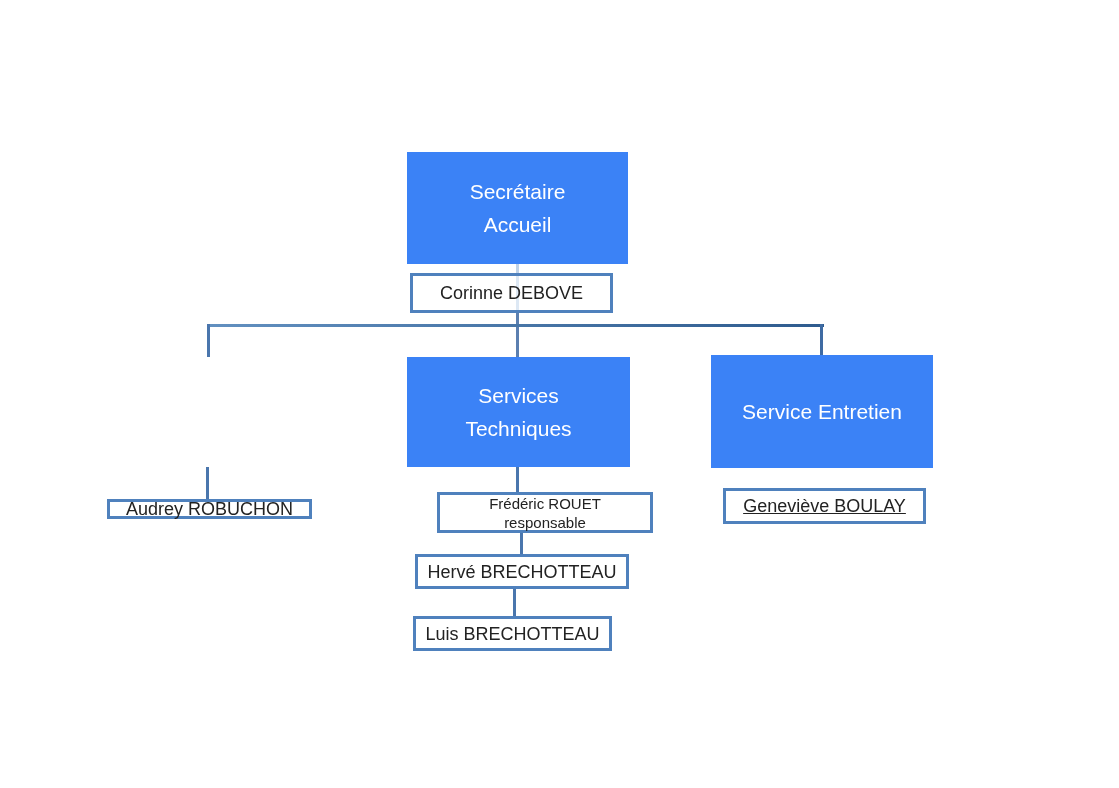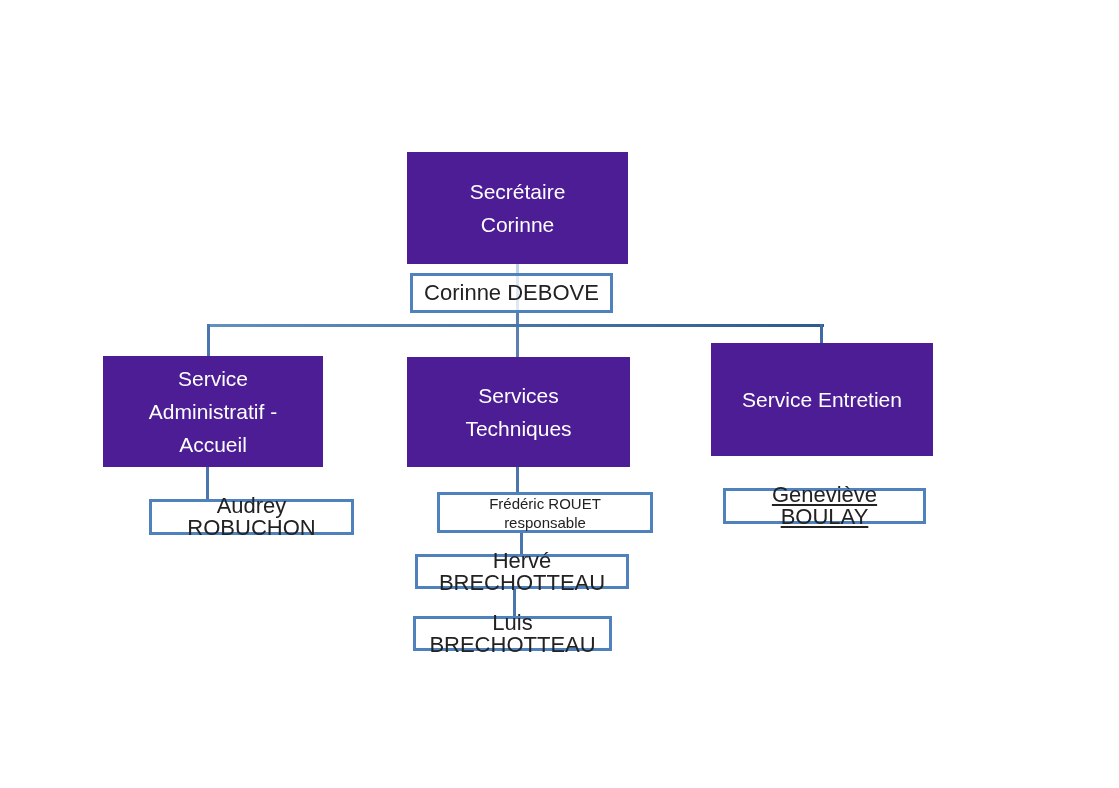--- a/index.html
+++ b/index.html
@@ -10,21 +10,21 @@
   }
   .canvas {
     position: relative;
     width: 1119px;
     height: 788px;
     background: #ffffff;
     overflow: hidden;
   }
   .bluebox {
     position: absolute;
-    background: #4c1d95;
+    background: #3b82f6;
     color: #ffffff;
     display: flex;
     flex-direction: column;
     align-items: center;
     justify-content: center;
     text-align: center;
     font-size: 21px;
     line-height: 33px;
     box-sizing: border-box;
     z-index: 2;
@@ -33,21 +33,21 @@
   .namebox {
     position: absolute;
     background: #ffffff;
     border: 3px solid #4f81bd;
     color: #222222;
     display: flex;
     flex-direction: column;
     align-items: center;
     justify-content: center;
     text-align: center;
-    font-size: 22px;
+    font-size: 18px;
     line-height: 22px;
     box-sizing: border-box;
     z-index: 2;
   }
   .namebox.small {
     font-size: 15px;
     line-height: 19px;
     margin-left: 23px;
   }
   .conn {
@@ -82,52 +82,47 @@
   <div class="conn h" style="left:208px; top:324px; width:616px; height:3px;"></div>
   <div class="conn" style="left:207px; top:324px; width:3px; height:33px;"></div>
   <div class="conn" style="left:820px; top:324px; width:3px; height:32px; background:#3f6ba3;"></div>
   <div class="conn" style="left:206px; top:467px; width:3px; height:32px;"></div>
   <div class="conn" style="left:516px; top:467px; width:3px; height:25px;"></div>
   <div class="conn" style="left:520px; top:533px; width:3px; height:21px;"></div>
   <div class="conn" style="left:513px; top:589px; width:3px; height:27px;"></div>
 
   <div class="bluebox" style="left:407px; top:152px; width:221px; height:112px;">
     <span class="line">Secrétaire</span>
-    <span class="line">Corinne</span>
+    <span class="line">Accueil</span>
   </div>
 
   <div class="namebox" style="left:410px; top:273px; width:203px; height:40px;">
     <div class="inner-pale"></div>
     <span>Corinne DEBOVE</span>
   </div>
 
-  <div class="bluebox" style="left:103px; top:356px; width:220px; height:111px;">
-    <span class="line">Service</span>
-    <span class="line">Administratif -</span>
-    <span class="line">Accueil</span>
-  </div>
-  <div class="namebox" style="left:107px; top:499px; width:205px; height:36px;margin-left:42px;">
+  <div class="namebox" style="left:107px; top:499px; width:205px; height:20px;">
     <span>Audrey ROBUCHON</span>
   </div>
 
   <div class="bluebox" style="left:407px; top:357px; width:223px; height:110px;">
     <span class="line">Services</span>
     <span class="line">Techniques</span>
   </div>
   <div class="namebox small" style="left:414px; top:492px; width:216px; height:41px;">
     <span>Frédéric ROUET</span>
     <span>responsable</span>
   </div>
   <div class="namebox" style="left:415px; top:554px; width:214px; height:35px;">
     <span>Hervé BRECHOTTEAU</span>
   </div>
   <div class="namebox" style="left:413px; top:616px; width:199px; height:35px;">
     <span>Luis BRECHOTTEAU</span>
   </div>
 
-  <div class="bluebox" style="left:711px; top:343px; width:222px; height:113px;">
+  <div class="bluebox" style="left:711px; top:355px; width:222px; height:113px;">
     <span class="line">Service Entretien</span>
   </div>
   <div class="namebox" style="left:723px; top:488px; width:203px; height:36px;text-decoration:underline;">
     <span>Geneviève BOULAY</span>
   </div>
 
 </div>
 
 </body></html>

